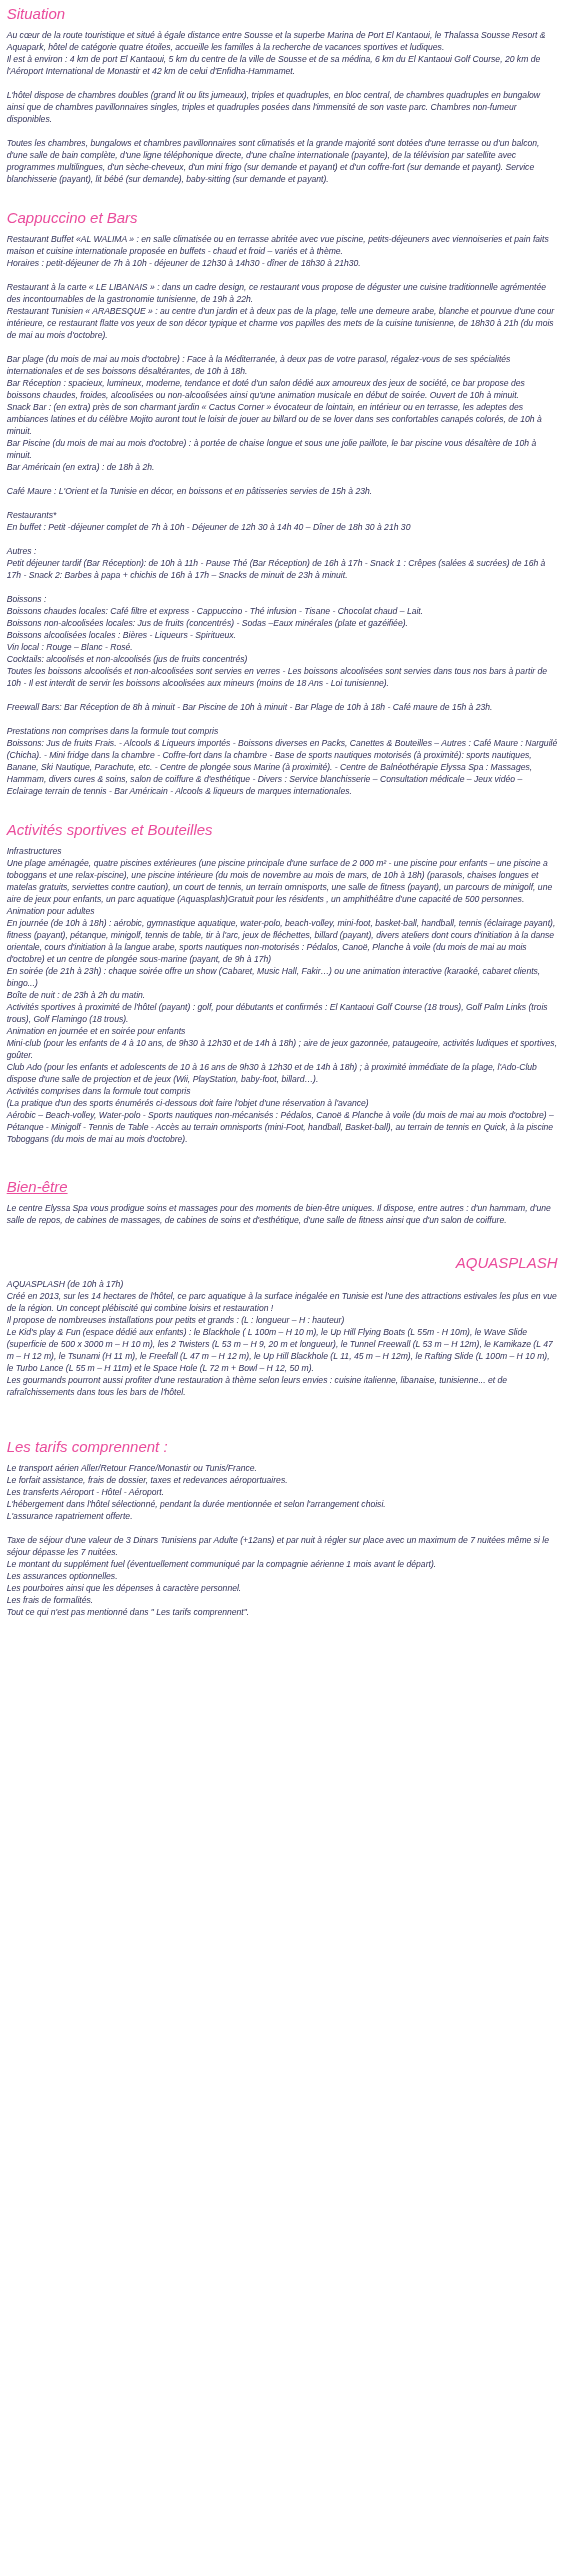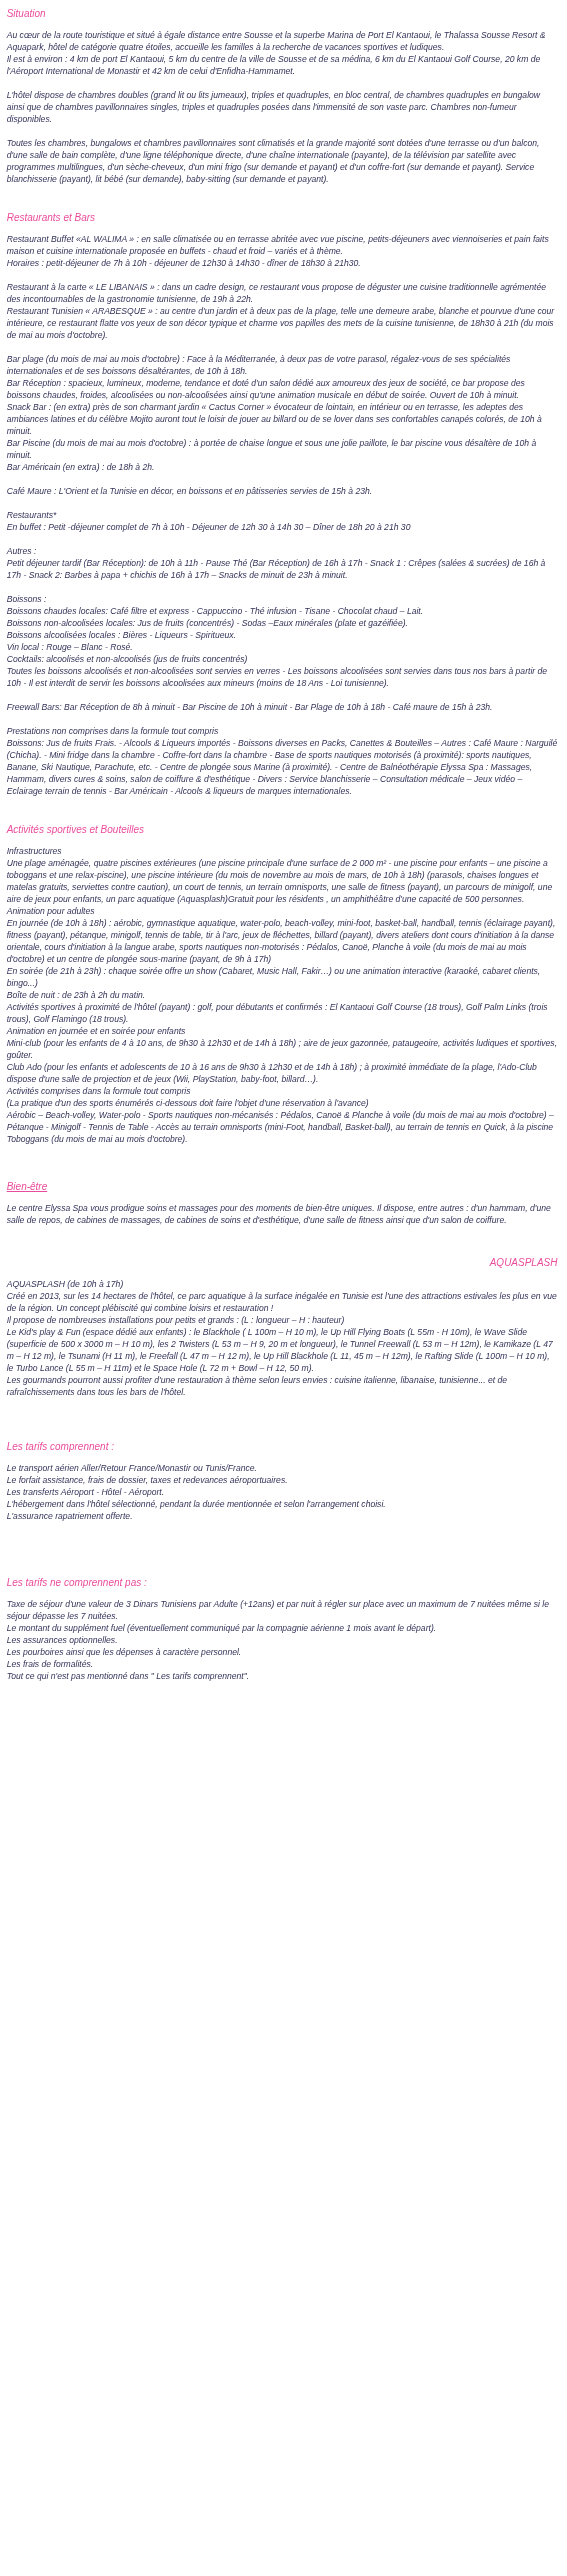--- a/index.html
+++ b/index.html
@@ -16,21 +16,21 @@
     font-size: 8.6px;
     line-height: 12px;
     color: #33335a;
   }
   .doc {
     padding: 4.5px 10.5px 45px 6.7px;
     box-sizing: border-box;
   }
   .section-heading {
     color: #ea4c9c;
-    font-size: 10px;
+    font-size: 15px;
     font-weight: 400;
     font-style: italic;
     margin: 27px 0 9px 0;
   }
   section:first-child .section-heading {
     margin-top: 3px;
   }
   .block {
     white-space: pre-line;
     margin: 0 0 12px 0;
@@ -48,35 +48,35 @@
     <section data-name="section-situation">
       <h2 class="section-heading" data-name="section-heading">Situation</h2>
       <p class="block" data-name="paragraph">Au cœur de la route touristique et situé à égale distance entre Sousse et la superbe Marina de Port El Kantaoui, le Thalassa Sousse Resort &amp; Aquapark, hôtel de catégorie quatre étoiles, accueille les familles à la recherche de vacances sportives et ludiques.
 Il est à environ : 4 km de port El Kantaoui, 5 km du centre de la ville de Sousse et de sa médina, 6 km du El Kantaoui Golf Course, 20 km de l'Aéroport International de Monastir et 42 km de celui d'Enfidha-Hammamet.</p>
     </section>
     <section data-name="section-hebergement">
       <p class="block" data-name="paragraph">L'hôtel dispose de chambres doubles (grand lit ou lits jumeaux), triples et quadruples, en bloc central, de chambres quadruples en bungalow ainsi que de chambres pavillonnaires singles, triples et quadruples posées dans l'immensité de son vaste parc. Chambres non-fumeur disponibles.</p>
       <p class="block" data-name="paragraph">Toutes les chambres, bungalows et chambres pavillonnaires sont climatisés et la grande majorité sont dotées d'une terrasse ou d'un balcon, d'une salle de bain complète, d'une ligne téléphonique directe, d'une chaîne internationale (payante), de la télévision par satellite avec programmes multilingues, d'un sèche-cheveux, d'un mini frigo (sur demande et payant) et d'un coffre-fort (sur demande et payant). Service blanchisserie (payant), lit bébé (sur demande), baby-sitting (sur demande et payant).</p>
     </section>
     <section data-name="section-restaurants-bars">
-      <h2 class="section-heading" data-name="section-heading">Restaurants et Bars</h2>
+      <h2 class="section-heading" data-name="section-heading">Cappuccino et Bars</h2>
       <p class="block" data-name="paragraph">Restaurant Buffet «AL WALIMA » : en salle climatisée ou en terrasse abritée avec vue piscine, petits-déjeuners avec viennoiseries et pain faits maison et cuisine internationale proposée en buffets - chaud et froid – variés et à thème.
 Horaires : petit-déjeuner de 7h à 10h - déjeuner de 12h30 à 14h30 - dîner de 18h30 à 21h30.</p>
       <p class="block" data-name="paragraph">Restaurant à la carte « LE LIBANAIS » : dans un cadre design, ce restaurant vous propose de déguster une cuisine traditionnelle agrémentée des incontournables de la gastronomie tunisienne, de 19h à 22h.
 Restaurant Tunisien « ARABESQUE » : au centre d'un jardin et à deux pas de la plage, telle une demeure arabe, blanche et pourvue d'une cour intérieure, ce restaurant flatte vos yeux de son décor typique et charme vos papilles des mets de la cuisine tunisienne, de 18h30 à 21h (du mois de mai au mois d'octobre).</p>
       <p class="block" data-name="paragraph">Bar plage (du mois de mai au mois d'octobre) : Face à la Méditerranée, à deux pas de votre parasol, régalez-vous de ses spécialités internationales et de ses boissons désaltérantes, de 10h à 18h.
 Bar Réception : spacieux, lumineux, moderne, tendance et doté d'un salon dédié aux amoureux des jeux de société, ce bar propose des boissons chaudes, froides, alcoolisées ou non-alcoolisées ainsi qu'une animation musicale en début de soirée. Ouvert de 10h à minuit.
 Snack Bar : (en extra) près de son charmant jardin « Cactus Corner » évocateur de lointain, en intérieur ou en terrasse, les adeptes des ambiances latines et du célèbre Mojito auront tout le loisir de jouer au billard ou de se lover dans ses confortables canapés colorés, de 10h à minuit.
 Bar Piscine (du mois de mai au mois d'octobre) : à portée de chaise longue et sous une jolie paillote, le bar piscine vous désaltère de 10h à minuit.
 Bar Américain (en extra) : de 18h à 2h.</p>
       <p class="block" data-name="paragraph">Café Maure : L'Orient et la Tunisie en décor, en boissons et en pâtisseries servies de 15h à 23h.</p>
     </section>
     <section data-name="section-prestations-restauration">
       <p class="block" data-name="paragraph">Restaurants*
-En buffet : Petit -déjeuner complet de 7h à 10h - Déjeuner de 12h 30 à 14h 30 – Dîner de 18h 20 à 21h 30</p>
+En buffet : Petit -déjeuner complet de 7h à 10h - Déjeuner de 12h 30 à 14h 40 – Dîner de 18h 30 à 21h 30</p>
       <p class="block" data-name="paragraph">Autres :
 Petit déjeuner tardif (Bar Réception): de 10h à 11h - Pause Thé (Bar Réception) de 16h à 17h - Snack 1 : Crêpes (salées &amp; sucrées) de 16h à 17h - Snack 2: Barbes à papa + chichis de 16h à 17h – Snacks de minuit de 23h à minuit.</p>
       <p class="block" data-name="paragraph">Boissons :
 Boissons chaudes locales: Café filtre et express - Cappuccino - Thé infusion - Tisane - Chocolat chaud – Lait.
 Boissons non-alcoolisées locales: Jus de fruits (concentrés) - Sodas –Eaux minérales (plate et gazéifiée).
 Boissons alcoolisées locales : Bières - Liqueurs - Spiritueux.
 Vin local : Rouge – Blanc - Rosé.
 Cocktails: alcoolisés et non-alcoolisés (jus de fruits concentrés)
 Toutes les boissons alcoolisés et non-alcoolisées sont servies en verres - Les boissons alcoolisées sont servies dans tous nos bars à partir de 10h - Il est interdit de servir les boissons alcoolisées aux mineurs (moins de 18 Ans - Loi tunisienne).</p>
       <p class="block" data-name="paragraph">Freewall Bars: Bar Réception de 8h à minuit - Bar Piscine de 10h à minuit - Bar Plage de 10h à 18h - Café maure de 15h à 23h.</p>
@@ -113,21 +113,20 @@
     </section>
     <section data-name="section-tarifs-comprennent">
       <h2 class="section-heading" data-name="section-heading">Les tarifs comprennent :</h2>
       <p class="block" data-name="paragraph">Le transport aérien Aller/Retour France/Monastir ou Tunis/France.
 Le forfait assistance, frais de dossier, taxes et redevances aéroportuaires.
 Les transferts Aéroport - Hôtel - Aéroport.
 L'hébergement dans l'hôtel sélectionné, pendant la durée mentionnée et selon l'arrangement choisi.
 L'assurance rapatriement offerte.</p>
     </section>
     <section data-name="section-tarifs-ne-comprennent-pas">
-      <h2 class="section-heading" data-name="section-heading">Les tarifs ne comprennent pas :</h2>
       <p class="block" data-name="paragraph">Taxe de séjour d'une valeur de 3 Dinars Tunisiens par Adulte (+12ans) et par nuit à régler sur place avec un maximum de 7 nuitées même si le séjour dépasse les 7 nuitées.
 Le montant du supplément fuel (éventuellement communiqué par la compagnie aérienne 1 mois avant le départ).
 Les assurances optionnelles.
 Les pourboires ainsi que les dépenses à caractère personnel.
 Les frais de formalités.
 Tout ce qui n'est pas mentionné dans " Les tarifs comprennent".</p>
     </section>
   </main>
 
 

